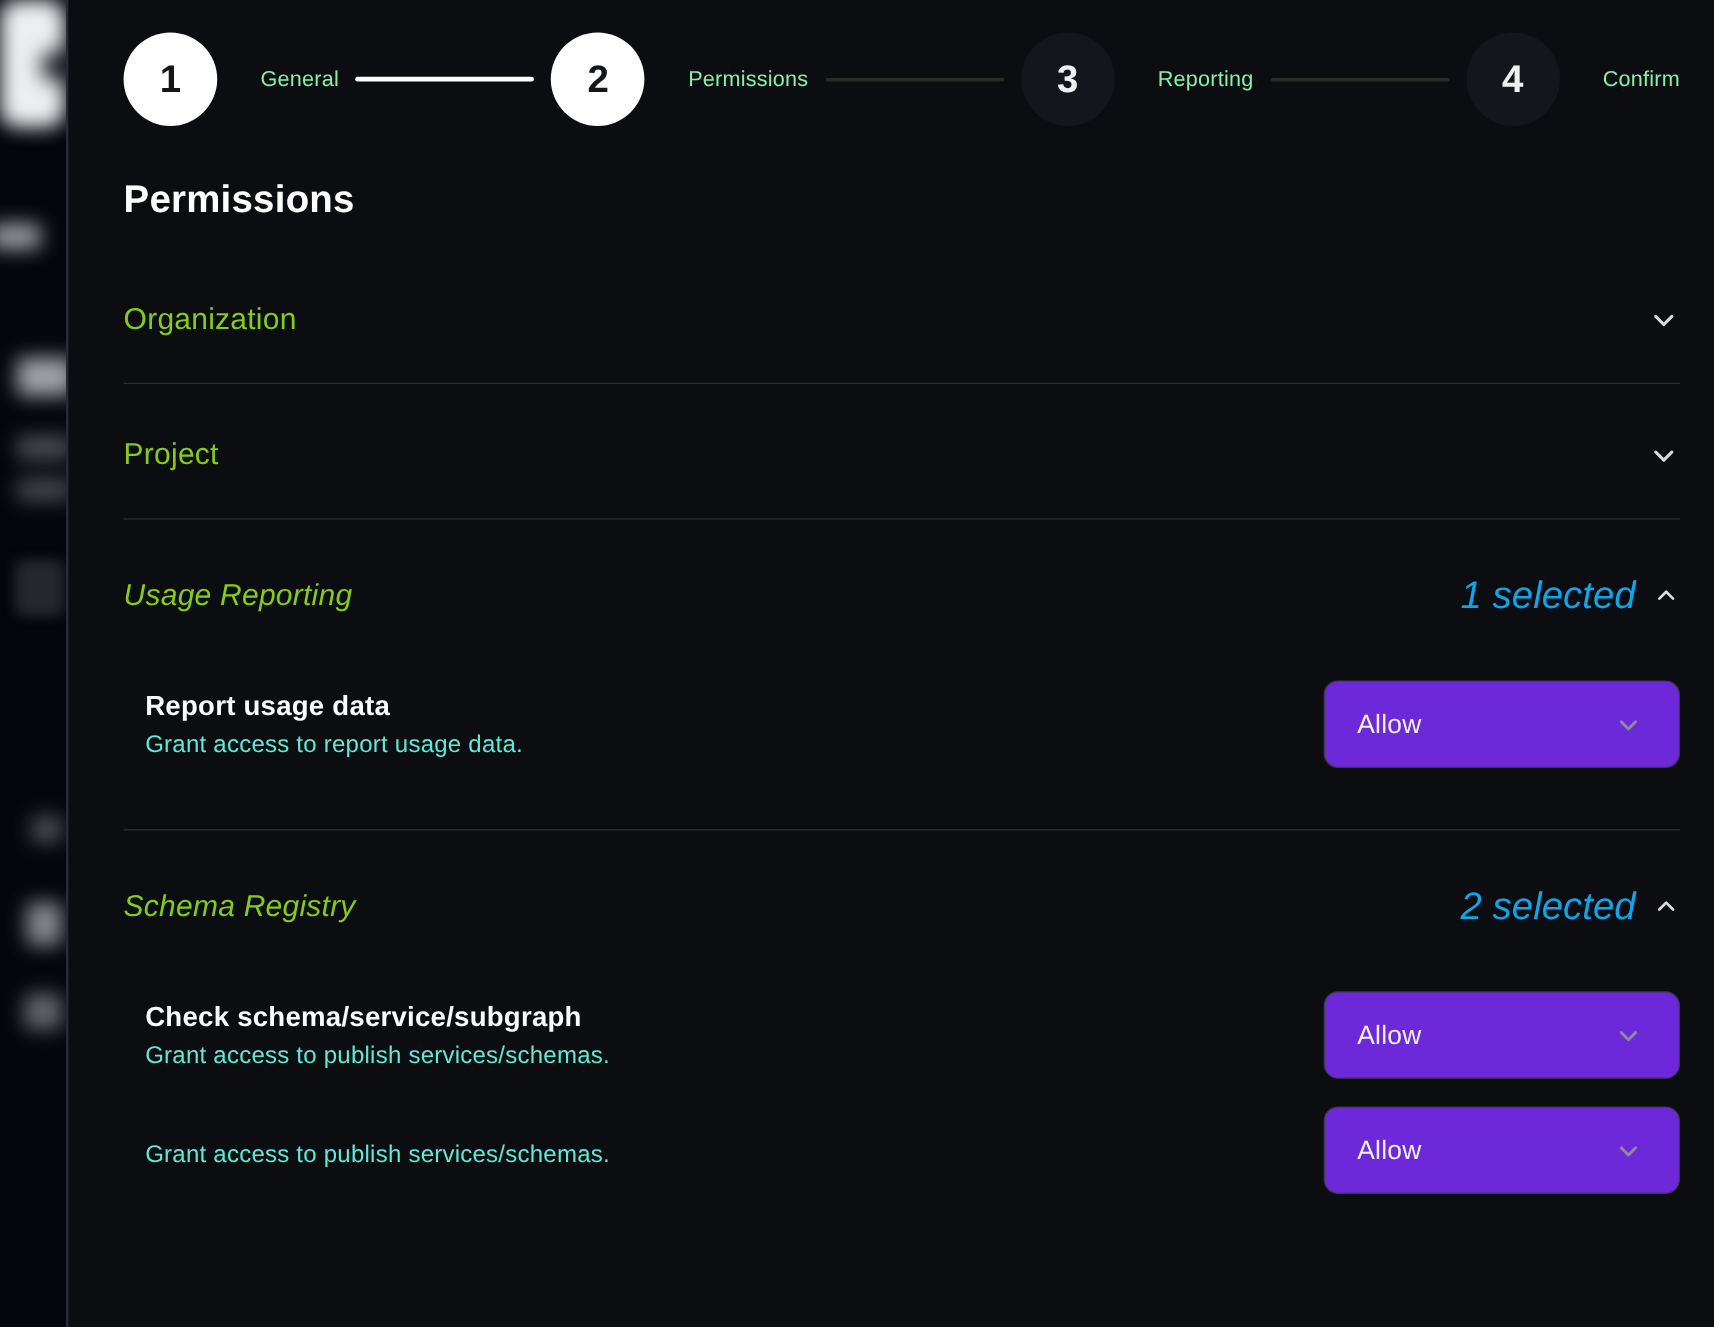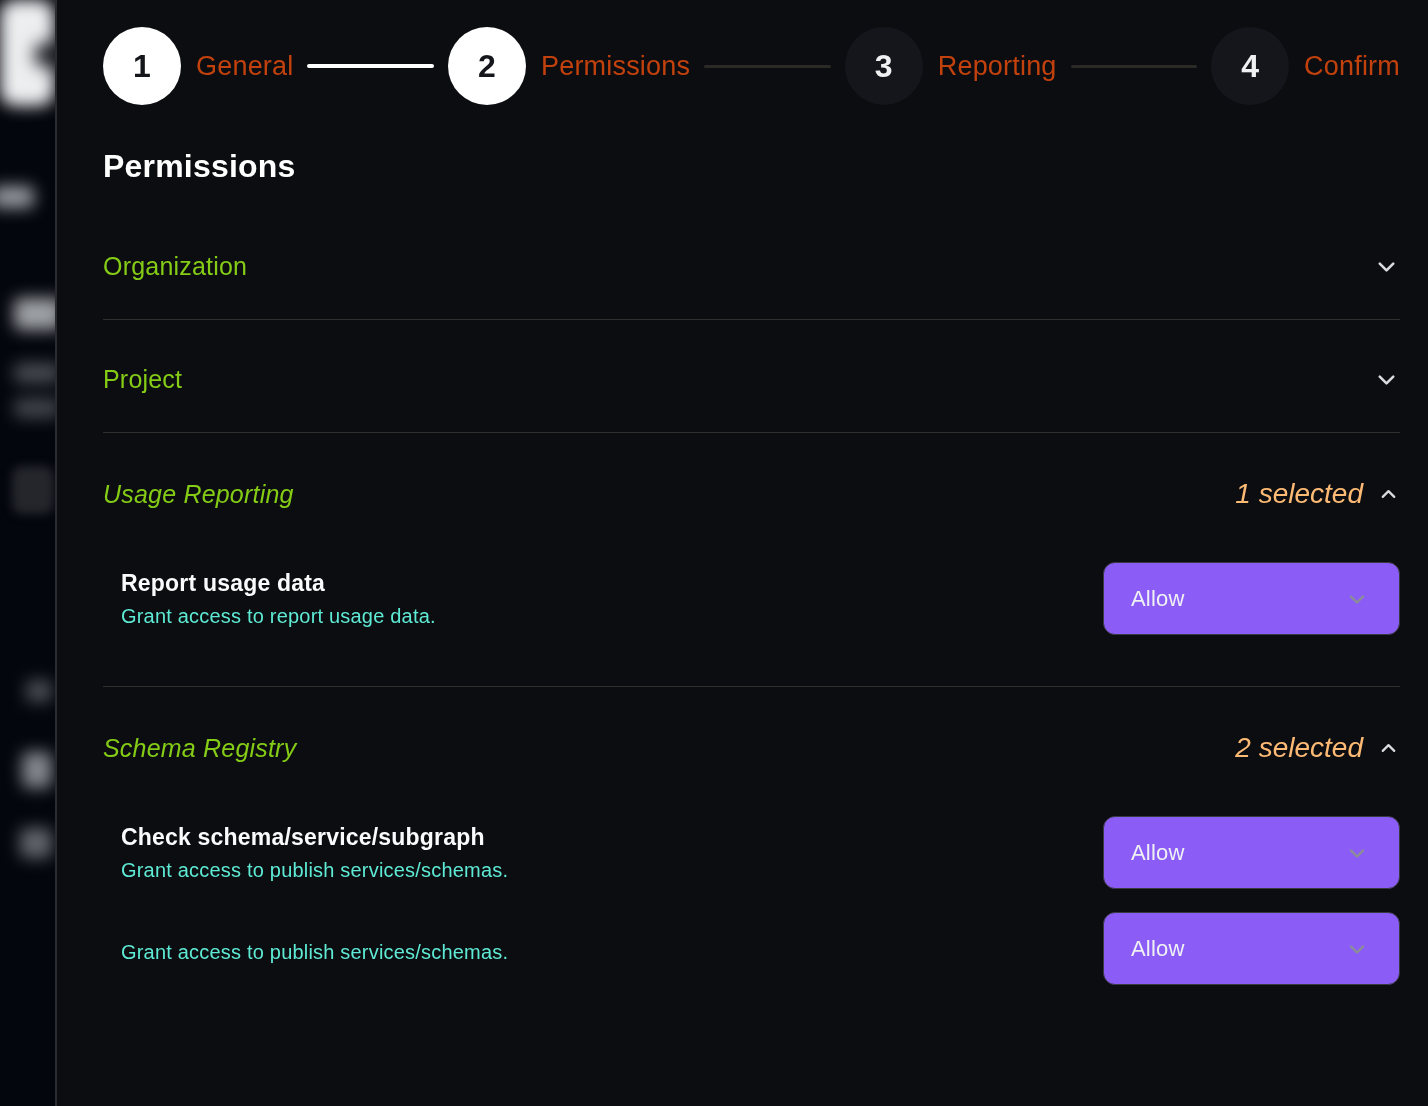--- a/index.html
+++ b/index.html
@@ -50,23 +50,23 @@
   .step-circle {
     width: 78px; height: 78px;
     border-radius: 50%;
     display: flex; align-items: center; justify-content: center;
     font-size: 32px; font-weight: 600;
     flex: 0 0 78px;
   }
   .step.done .step-circle, .step.active .step-circle { background: #ffffff; color: #15161b; }
   .step.upcoming .step-circle { background: #15161b; color: #eef0f2; }
   .step-label {
-    margin-left: 15px;
-    font-size: 27px;
-    color: #c2410c;
+    margin-left: 36px;
+    font-size: 18px;
+    color: #86efac;
     letter-spacing: .2px;
     white-space: nowrap;
   }
   .connector { flex: 1; height: 4px; border-radius: 2px; margin: 0 14px; }
   .connector.done { background: #ffffff; }
   .connector.todo { background: #2b2a27; height: 3px; }
 
   
   .page-title {
     margin-top: 43px;
@@ -86,21 +86,21 @@
     justify-content: space-between;
     padding: 45px 0 38px;
     cursor: pointer;
   }
   .section-title {
     font-size: 25px;
     color: #84cc16;
     letter-spacing: .2px;
   }
   .section-right { display: flex; align-items: center; gap: 14px; color: #d6d9de; }
-  .selected-count { font-size: 28px; color: #fdba74; }
+  .selected-count { font-size: 32px; color: #0ea5e9; }
   .chev { display: block; color: #d9dbdf; }
 
   .section.expanded .section-header { padding-bottom: 14px; font-style: italic; }
   .perm-rows {
     display: flex;
     flex-direction: column;
     gap: 23px;
     margin-top: 38px;
     padding-bottom: 51px;
   }
@@ -118,21 +118,21 @@
     letter-spacing: .2px;
   }
   .perm-desc {
     margin-top: 8px;
     font-size: 20px;
     color: #5eead4;
     letter-spacing: .2px;
   }
   .select {
     width: 297px; height: 73px;
-    background: #8b5cf6;
+    background: #6d28d9;
     border: 1px solid #383a40;
     border-radius: 12px;
     display: flex;
     align-items: center;
     justify-content: space-between;
     padding: 0 30px 0 27px;
     cursor: pointer;
     flex: 0 0 297px;
   }
   .select-value { font-size: 22px; color: #eff1f3; letter-spacing: .2px; }

